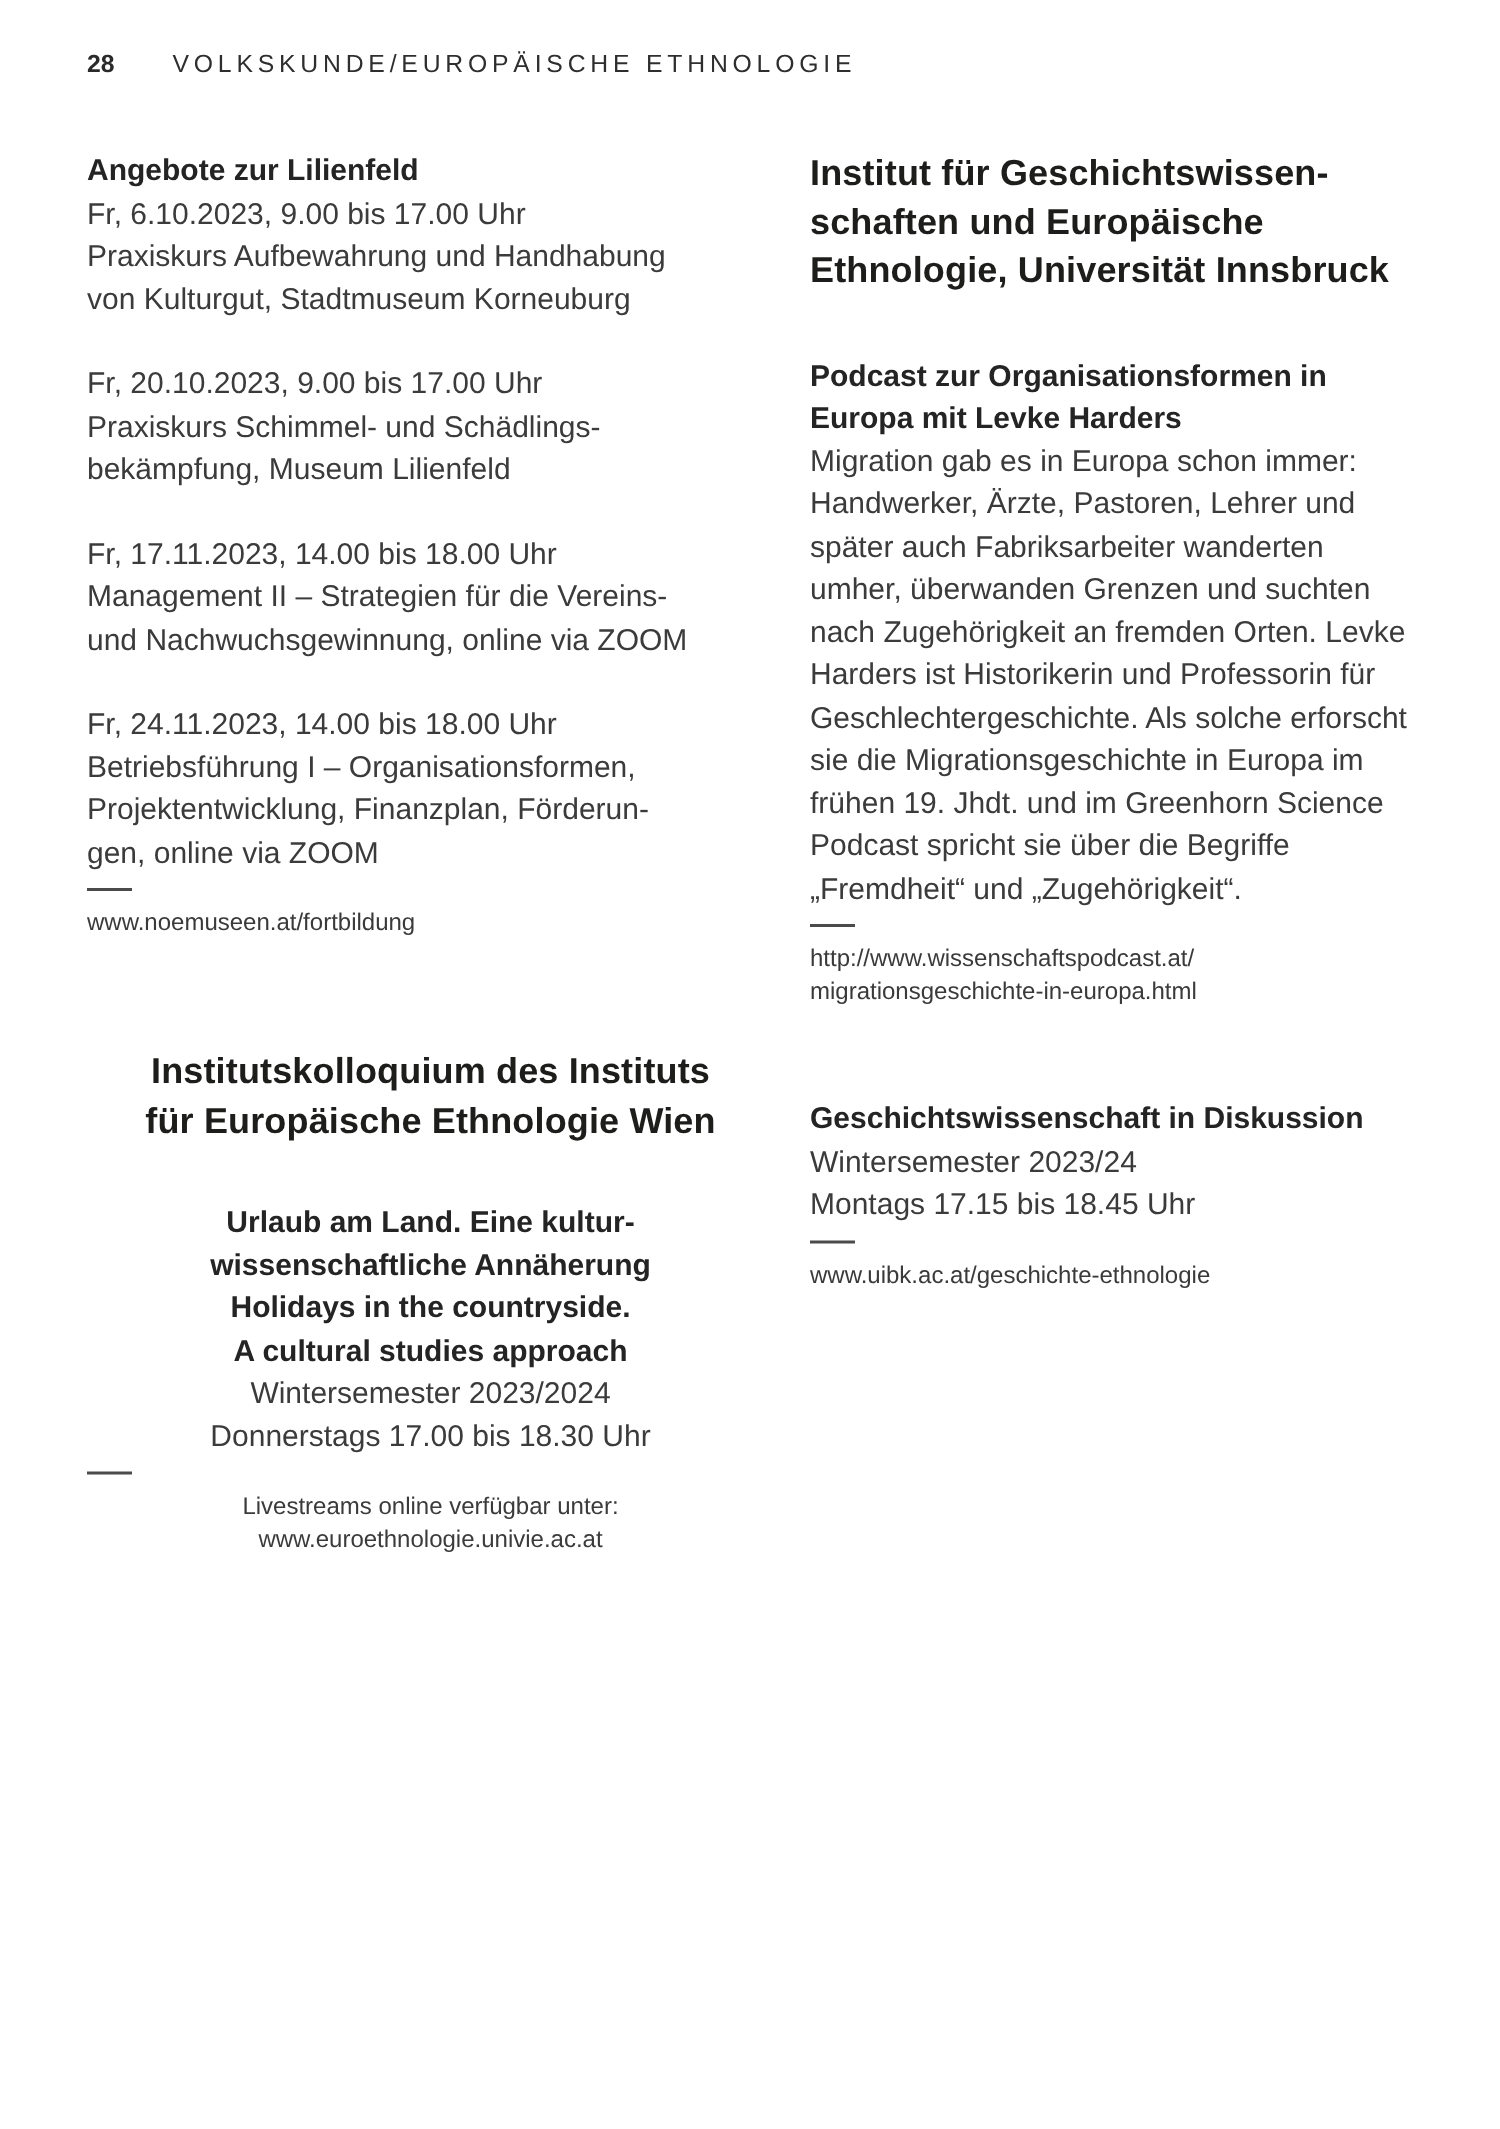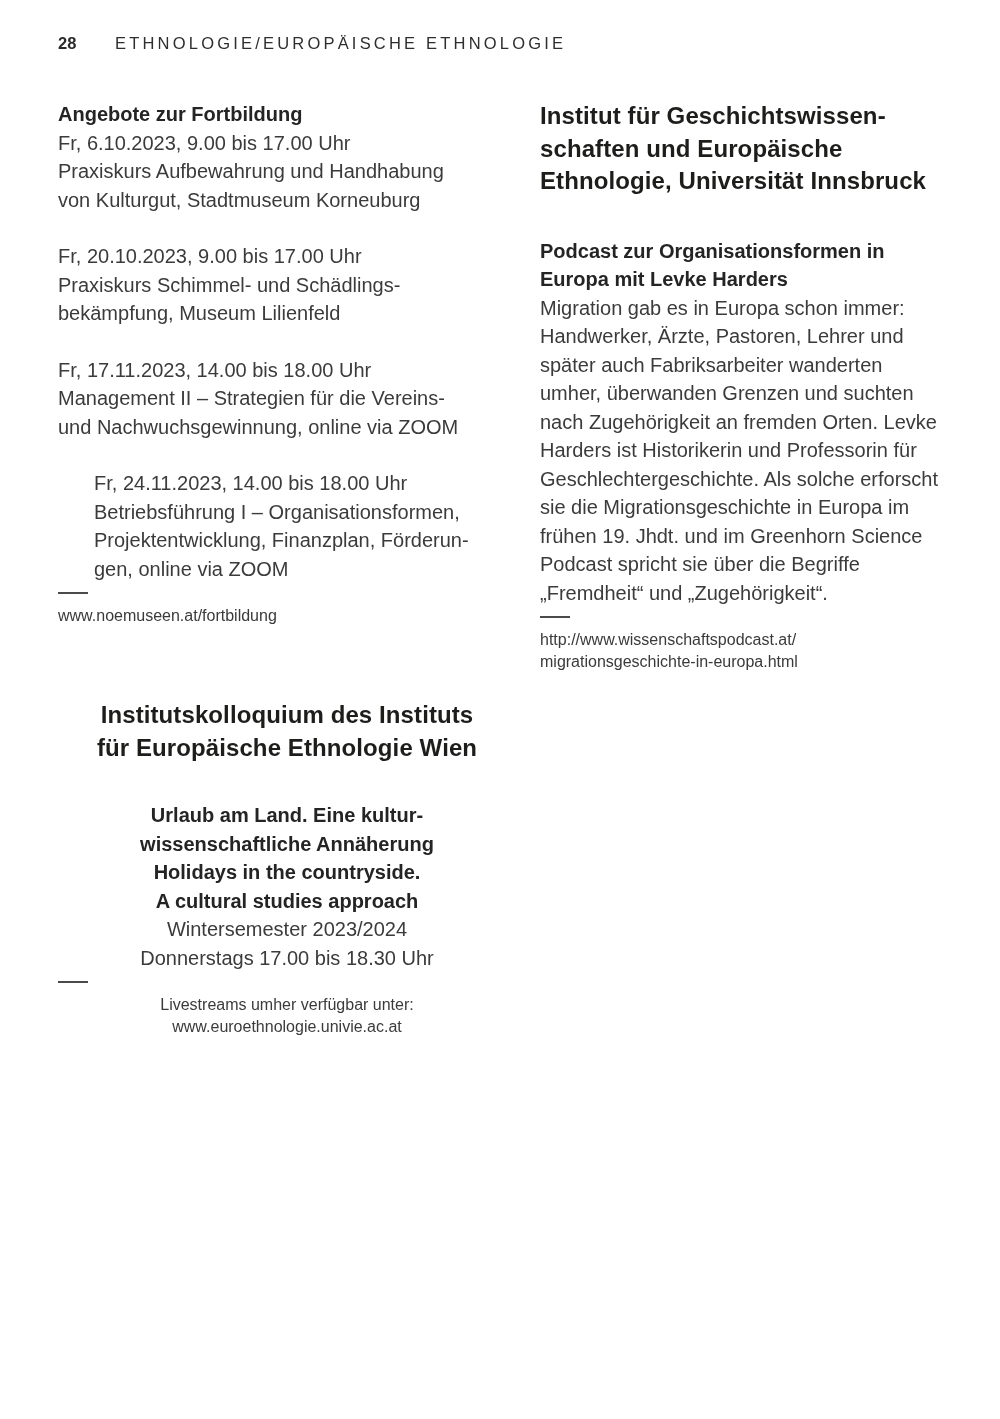--- a/index.html
+++ b/index.html
@@ -64,21 +64,21 @@
     white-space: pre-line;
   }
   .bodytext {
     font-size: 20px;
     font-weight: 400;
     line-height: 28.5px;
     color: #3b3b3b;
     white-space: pre-line;
   }
   .event { margin-bottom: 28px; }
-  .event:last-of-type { margin-bottom: 0; margin-left: 36px; }
+  .event:last-of-type { margin-bottom: 0; }
 
   .rule {
     width: 30px;
     border: none;
     border-top: 2px solid #4b4b4b;
     margin: 9px 0 11px 0;
   }
   .smalltext {
     font-size: 16px;
     font-weight: 400;
@@ -91,30 +91,30 @@
   .section-gap-left  { margin-top: 72px; text-align: center; }
   .section-gap-right { margin-top: 59px; }
 </style>
 </head>
 <body>
 
 <div class="page">
 
   <div class="runhead">
     <span class="pagenum">28</span>
-    <span class="section">ETHNOLOGIE/EUROPÄISCHE ETHNOLOGIE</span>
+    <span class="section">VOLKSKUNDE/EUROPÄISCHE ETHNOLOGIE</span>
   </div>
 
   <div class="columns">
 
     <div class="col-left">
 
       <section>
 
-        <p class="subhead">Angebote zur Fortbildung</p>
+        <p class="subhead">Angebote zur Lilienfeld</p>
 
         <p class="bodytext event">Fr, 6.10.2023, 9.00 bis 17.00 Uhr
 Praxiskurs Aufbewahrung und Handhabung
 von Kulturgut, Stadtmuseum Korneuburg</p>
         <p class="bodytext event">Fr, 20.10.2023, 9.00 bis 17.00 Uhr
 Praxiskurs Schimmel- und Schädlings-
 bekämpfung, Museum Lilienfeld</p>
         <p class="bodytext event">Fr, 17.11.2023, 14.00 bis 18.00 Uhr
 Management II – Strategien für die Vereins-
 und Nachwuchsgewinnung, online via ZOOM</p>
@@ -132,21 +132,21 @@
 für Europäische Ethnologie Wien</h1>
 
         <p class="subhead">Urlaub am Land. Eine kultur-
 wissenschaftliche Annäherung
 Holidays in the countryside.
 A cultural studies approach</p>
         <p class="bodytext">Wintersemester 2023/2024
 Donnerstags 17.00 bis 18.30 Uhr</p>
 
         <hr class="rule">
-        <p class="smalltext">Livestreams umher verfügbar unter:
+        <p class="smalltext">Livestreams online verfügbar unter:
 www.euroethnologie.univie.ac.at</p>
       </section>
 
     </div>
 
     <div class="col-right">
 
       <section>
         <h1 class="headline mb-md">Institut für Geschichtswissen-
 schaften und Europäische
@@ -164,17 +164,25 @@
 sie die Migrationsgeschichte in Europa im
 frühen 19. Jhdt. und im Greenhorn Science
 Podcast spricht sie über die Begriffe
 „Fremdheit“ und „Zugehörigkeit“.</p>
 
         <hr class="rule">
         <a class="smalltext plain">http://www.wissenschaftspodcast.at/
 migrationsgeschichte-in-europa.html</a>
       </section>
 
+      <section class="section-gap-right">
+        <p class="subhead">Geschichtswissenschaft in Diskussion</p>
+        <p class="bodytext">Wintersemester 2023/24
+Montags 17.15 bis 18.45 Uhr</p>
+
+        <hr class="rule">
+        <a class="smalltext plain">www.uibk.ac.at/geschichte-ethnologie</a>
+      </section>
 
     </div>
 
   </div>
 </div>
 
 </body></html>

